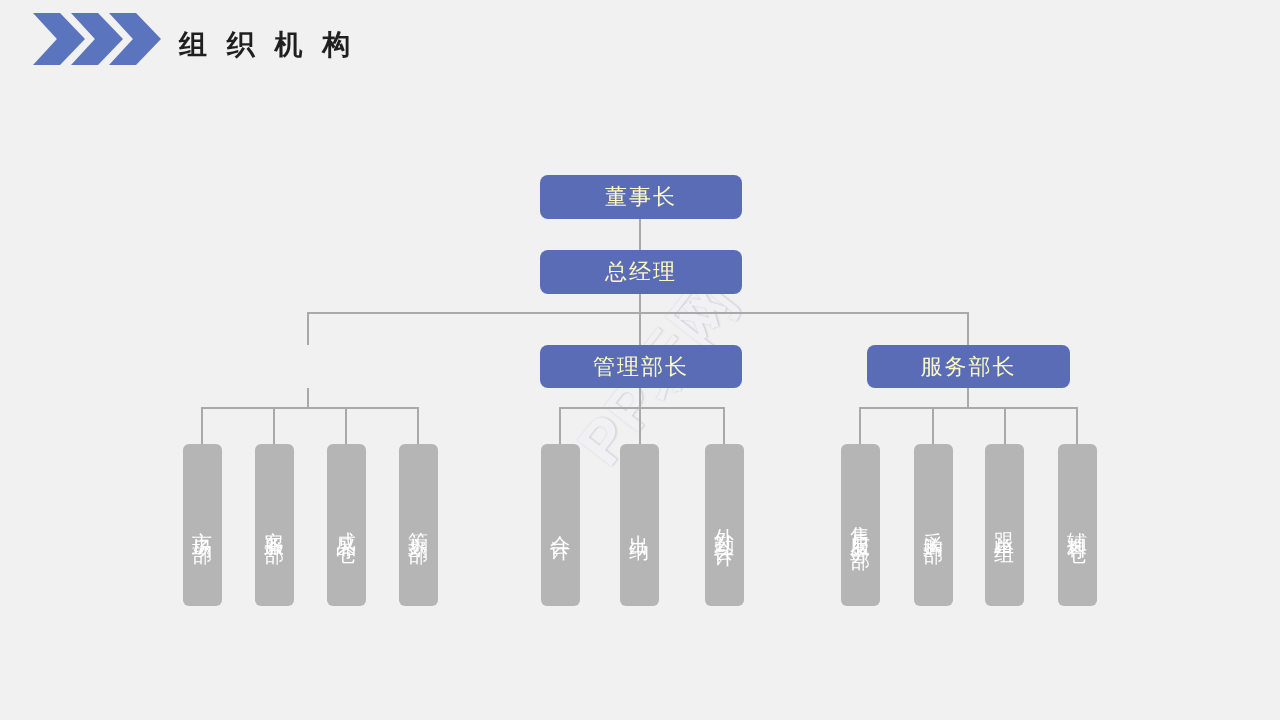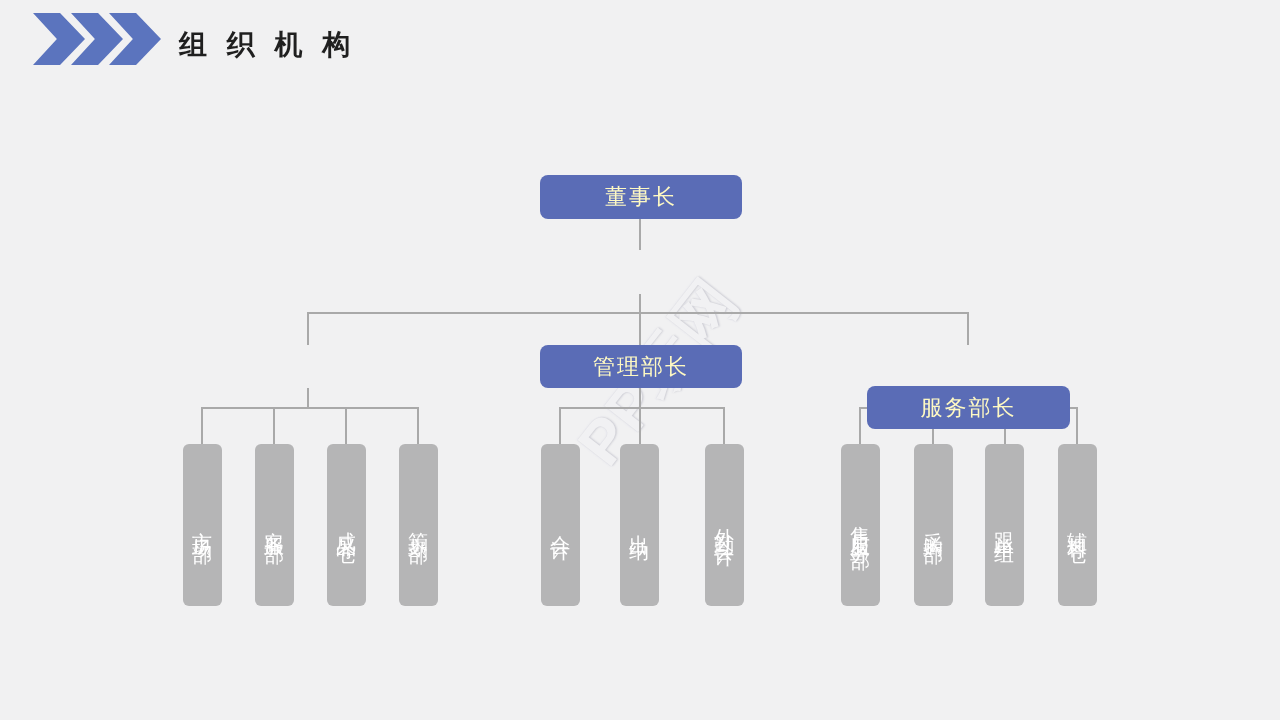--- a/index.html
+++ b/index.html
@@ -82,21 +82,21 @@
     font-size: 20px;
     letter-spacing: 6px;
     line-height: 1;
   }
 
   
   .node-chairman { left: 540px; top: 175px; width: 202px; height: 44px; }
   .node-gm       { left: 540px; top: 250px; width: 202px; height: 44px; }
   .node-branch-0 { left: 207px; top: 345px; width: 203px; height: 43px; }
   .node-branch-1 { left: 540px; top: 345px; width: 202px; height: 43px; }
-  .node-branch-2 { left: 867px; top: 345px; width: 203px; height: 43px; margin-top: 41px; }
+  .node-branch-2 { left: 867px; top: 345px; width: 203px; height: 43px; }
 
   .leaf-0-0 { left: 183px; }
   .leaf-0-1 { left: 255px; }
   .leaf-0-2 { left: 327px; }
   .leaf-0-3 { left: 399px; }
   .leaf-1-0 { left: 541px; }
   .leaf-1-1 { left: 620px; }
   .leaf-1-2 { left: 705px; }
   .leaf-2-0 { left: 841px; }
   .leaf-2-1 { left: 914px; }
@@ -146,20 +146,23 @@
   <div class="line v" style="left:967px; top:388px; height:20px;"></div>
   <div class="line h" style="left:860px; top:407px; width:217px;"></div>
   <div class="line v" style="left:859px; top:407px; height:37px;"></div>
   <div class="line v" style="left:932px; top:407px; height:37px;"></div>
   <div class="line v" style="left:1004px; top:407px; height:37px;"></div>
   <div class="line v" style="left:1076px; top:407px; height:37px;"></div>
 
   <div class="node node-chairman">
     <span>董事长</span>
   </div>
+  <div class="node node-gm">
+    <span>总经理</span>
+  </div>
 
   <div class="node node-branch-1">
     <span>管理部长</span>
   </div>
   <div class="node node-branch-2">
     <span>服务部长</span>
   </div>
 
   <div class="leaf leaf-0-0">
     <span>市场部</span>

